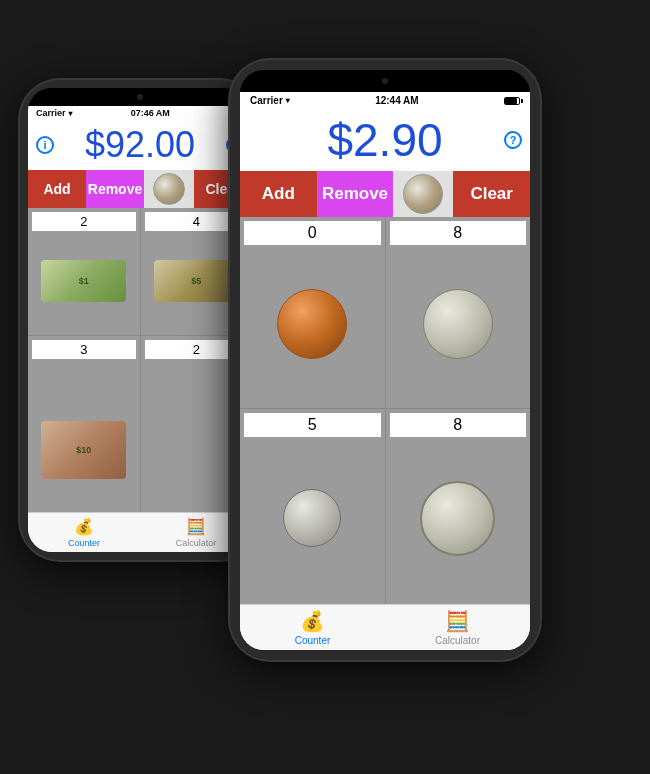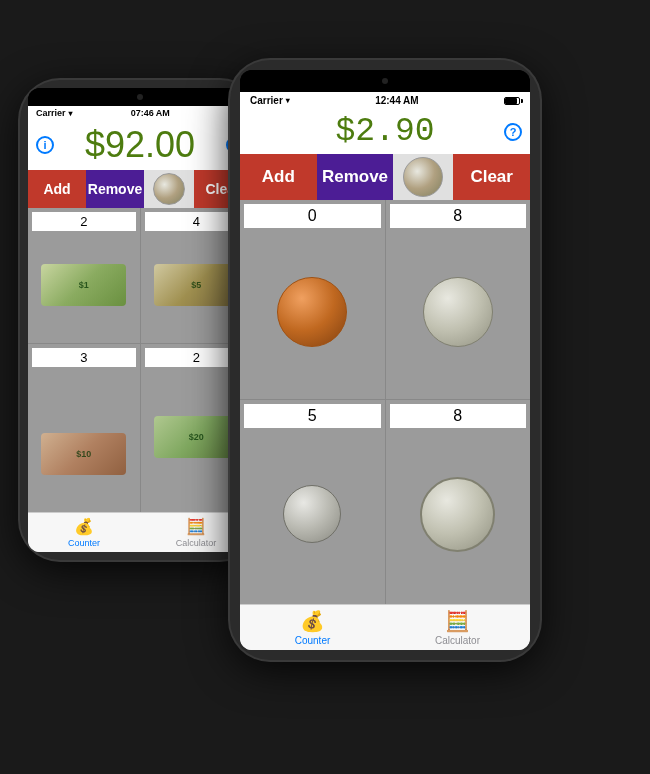--- a/index.html
+++ b/index.html
@@ -23,21 +23,21 @@
     
     .phone {
       position: absolute;
       background: #2b2b2b;
       border-radius: 40px;
       box-shadow: 0 0 0 2px #3a3a3a, 0 10px 40px rgba(0,0,0,0.8);
     }
 
     .phone-inner {
       background: #000;
-      border-radius: 12px;
+      border-radius: 24px;
       overflow: hidden;
       position: relative;
     }
 
     
     .phone-small {
       width: 240px;
       height: 480px;
       top: 80px;
       left: 20px;
@@ -142,23 +142,23 @@
     .amount-display {
       background: #fff;
       text-align: center;
       position: relative;
       padding: 4px 0;
       flex-shrink: 0;
     }
     .amount-text {
       font-size: 36px;
       font-weight: 300;
-      color: #4d7c0f;
-    }
-    .phone-large .amount-text { font-size: 33px; font-family: Liberation Mono, monospace; }
+      color: #1d4ed8;
+    }
+    .phone-large .amount-text { font-size: 46px; }
 
     .info-icon {
       position: absolute;
       left: 8px;
       top: 50%;
       transform: translateY(-50%);
       width: 18px;
       height: 18px;
       border: 2px solid #007AFF;
       border-radius: 50%;
@@ -200,21 +200,21 @@
       align-items: center;
       justify-content: center;
       font-size: 14px;
       font-weight: 600;
       color: #fff;
       cursor: pointer;
     }
     .phone-large .action-btn { font-size: 17px; }
 
     .btn-add { background: #c0392b; }
-    .btn-remove { background: #4c1d95; }
+    .btn-remove { background: #d946ef; }
     .btn-coin {
       background: #e0e0e0;
       flex: 0 0 50px;
     }
     .phone-large .btn-coin { flex: 0 0 60px; }
     .btn-clear { background: #c0392b; }
 
     .coin-img-placeholder {
       width: 32px;
       height: 32px;
@@ -261,21 +261,21 @@
 
     .bill-1 {
       width: 85px; height: 42px;
       background: linear-gradient(135deg, #c8d5a0, #8aab60, #6a9040);
     }
     .bill-5 {
       width: 85px; height: 42px;
       background: linear-gradient(135deg, #d0c8a0, #a09050, #807040);
     }
     .bill-10 {
-      width: 85px; height: 42px;
+      width: 85px; height: 58px;
       background: linear-gradient(135deg, #d0b090, #b08060, #906040);
       margin-top: 34px;
     }
     .bill-20 {
       width: 85px; height: 42px;
       background: linear-gradient(135deg, #b0c890, #80a860, #608040);
     }
 
     .bill-label {
       position: absolute;
@@ -430,25 +430,20 @@
             <div class="count-row">3</div>
             <div class="image-row">
               <div class="bill bill-10">
                 <span class="bill-label">$10</span>
               </div>
             </div>
           </div>
 
           <div class="grid-cell">
             <div class="count-row">2</div>
-            <div class="image-row">
-              <div class="bill bill-20">
-                <span class="bill-label">$20</span>
-              </div>
-            </div>
           </div>
 
         </div>
 
         <div class="tab-bar">
           <div class="tab-item active">
             <span class="tab-icon">💰</span>
             <span>Counter</span>
           </div>
           <div class="tab-item">

